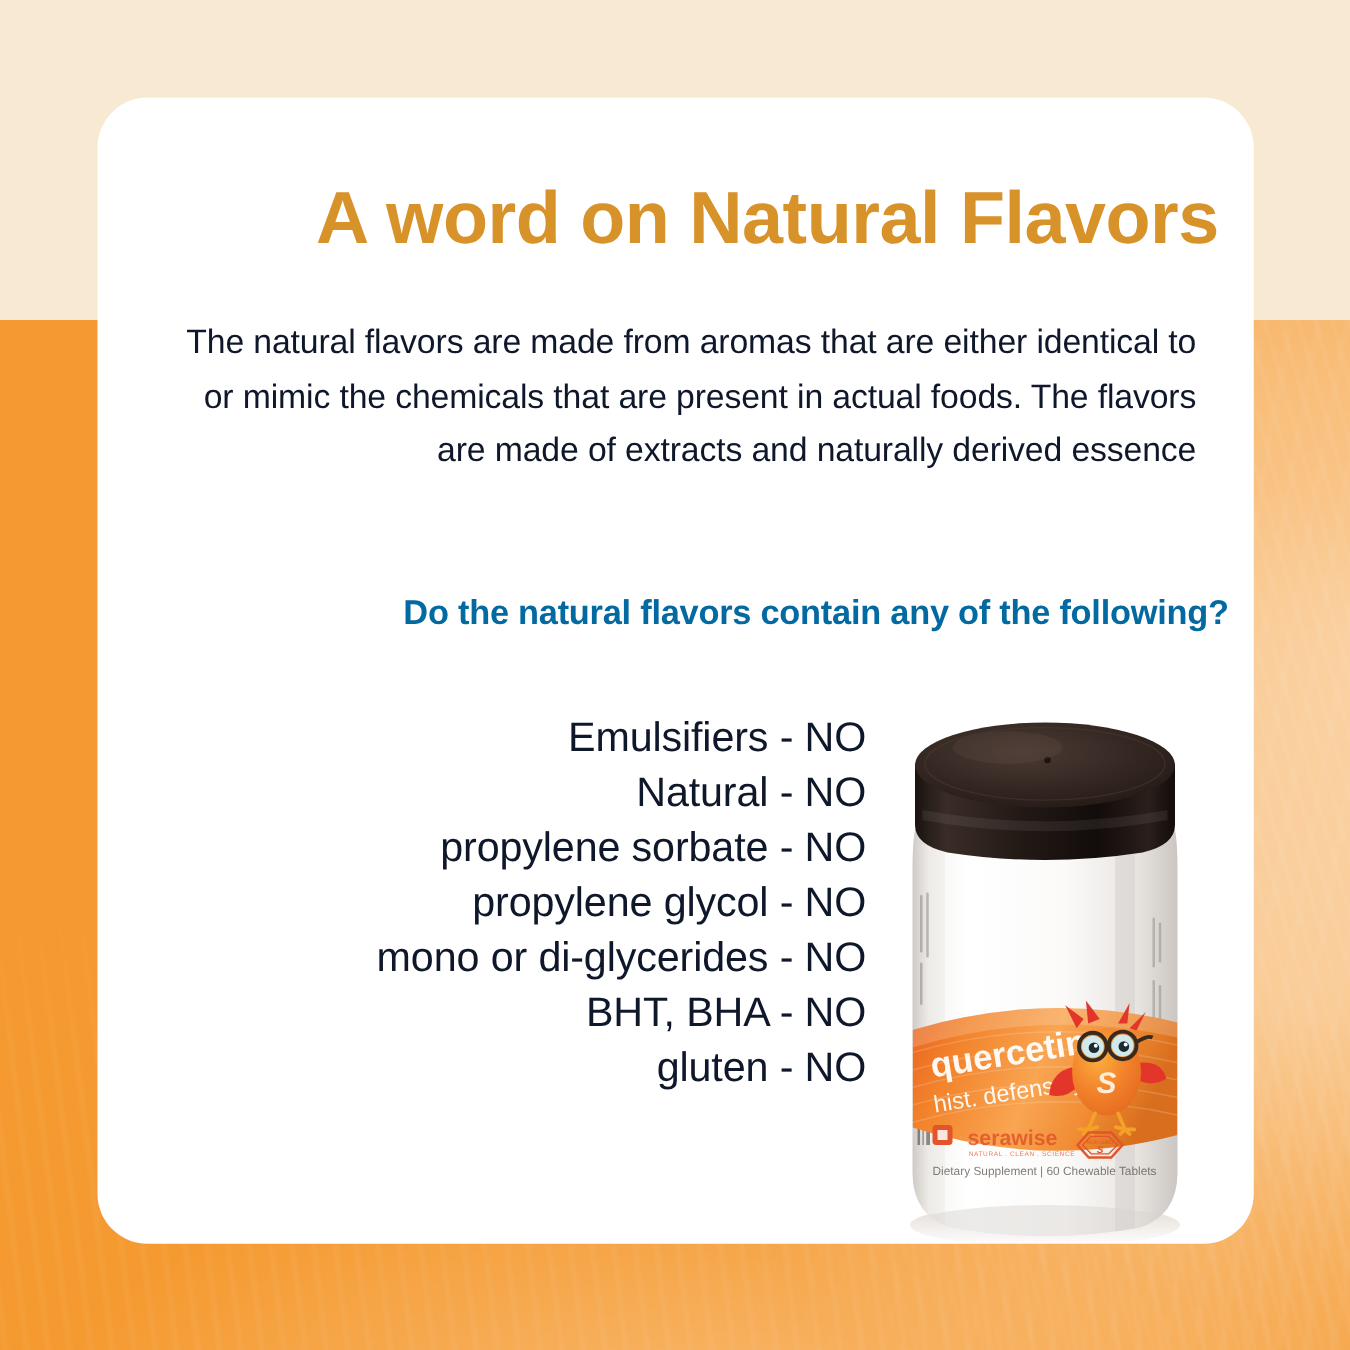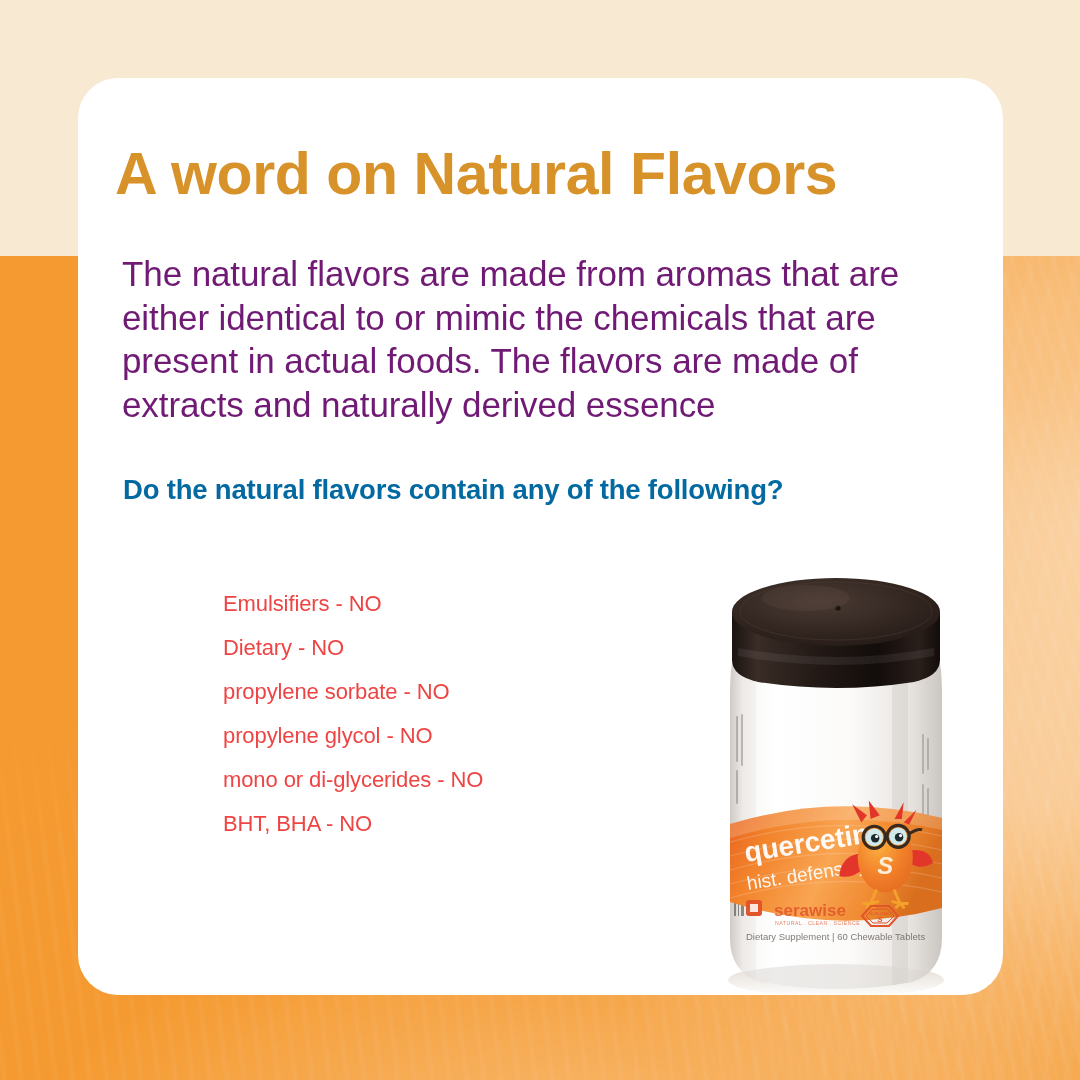--- a/index.html
+++ b/index.html
@@ -78,65 +78,66 @@
 
   
   .card {
     position: absolute;
     left: 78px;
     top: 78px;
     width: 925px;
     height: 917px;
     background: #ffffff;
     border-radius: 40px;
+    text-align: right;
   }
 
   .title {
     position: absolute;
     left: 37px;
     top: 66px;
     width: 860px;
     font-size: 59px;
     font-weight: bold;
     color: #D8922A;
     letter-spacing: -0.4px;
     line-height: 1.05;
     white-space: nowrap;
   }
 
   .intro {
     position: absolute;
     left: 44px;
     top: 174px;
     width: 835px;
-    font-size: 35px;
-    color: #701a75;
+    font-size: 27px;
+    color: #0f172a;
     line-height: 43.5px;
     letter-spacing: -0.1px;
   }
 
   .question {
     position: absolute;
     left: 45px;
     top: 396px;
     width: 860px;
     font-size: 27.5px;
     font-weight: bold;
     color: #0369a1;
     letter-spacing: -0.2px;
     white-space: nowrap;
   }
 
   .ingredients {
     position: absolute;
     left: 145px;
-    top: 504px;
+    top: 490px;
     width: 470px;
-    font-size: 22px;
-    color: #ef4444;
+    font-size: 33px;
+    color: #0f172a;
     line-height: 44px;
     letter-spacing: -0.1px;
   }
   .ingredients .row { white-space: nowrap; }
 
   
   .bottle-wrap {
     position: absolute;
     left: 608px;
     top: 478px;
@@ -161,25 +162,26 @@
   <div class="card">
 
     <div class="title">A word on Natural Flavors</div>
 
     <div class="intro"> The natural flavors are made from aromas that are either identical to or mimic the chemicals that are present in actual foods.  The flavors are made of extracts and naturally derived essence</div>
 
     <div class="question">Do the natural flavors contain any of the following?</div>
 
     <div class="ingredients">
       <div class="row">Emulsifiers - NO</div>
-      <div class="row">Dietary - NO</div>
+      <div class="row">Natural - NO</div>
       <div class="row">propylene sorbate - NO</div>
       <div class="row">propylene glycol - NO</div>
       <div class="row">mono or di-glycerides - NO</div>
       <div class="row">BHT, BHA - NO</div>
+      <div class="row">gluten - NO</div>
     </div>
 
     <div class="bottle-wrap">
       <svg class="bottle-svg" viewBox="0 0 300 440" xmlns="http://www.w3.org/2000/svg">
         <defs>
           <linearGradient id="bodyGrad" x1="0" y1="0" x2="1" y2="0">
             <stop offset="0" stop-color="#CFCAC6"></stop>
             <stop offset="0.06" stop-color="#EDEAE7"></stop>
             <stop offset="0.22" stop-color="#FFFFFF"></stop>
             <stop offset="0.58" stop-color="#FBFAF9"></stop>

